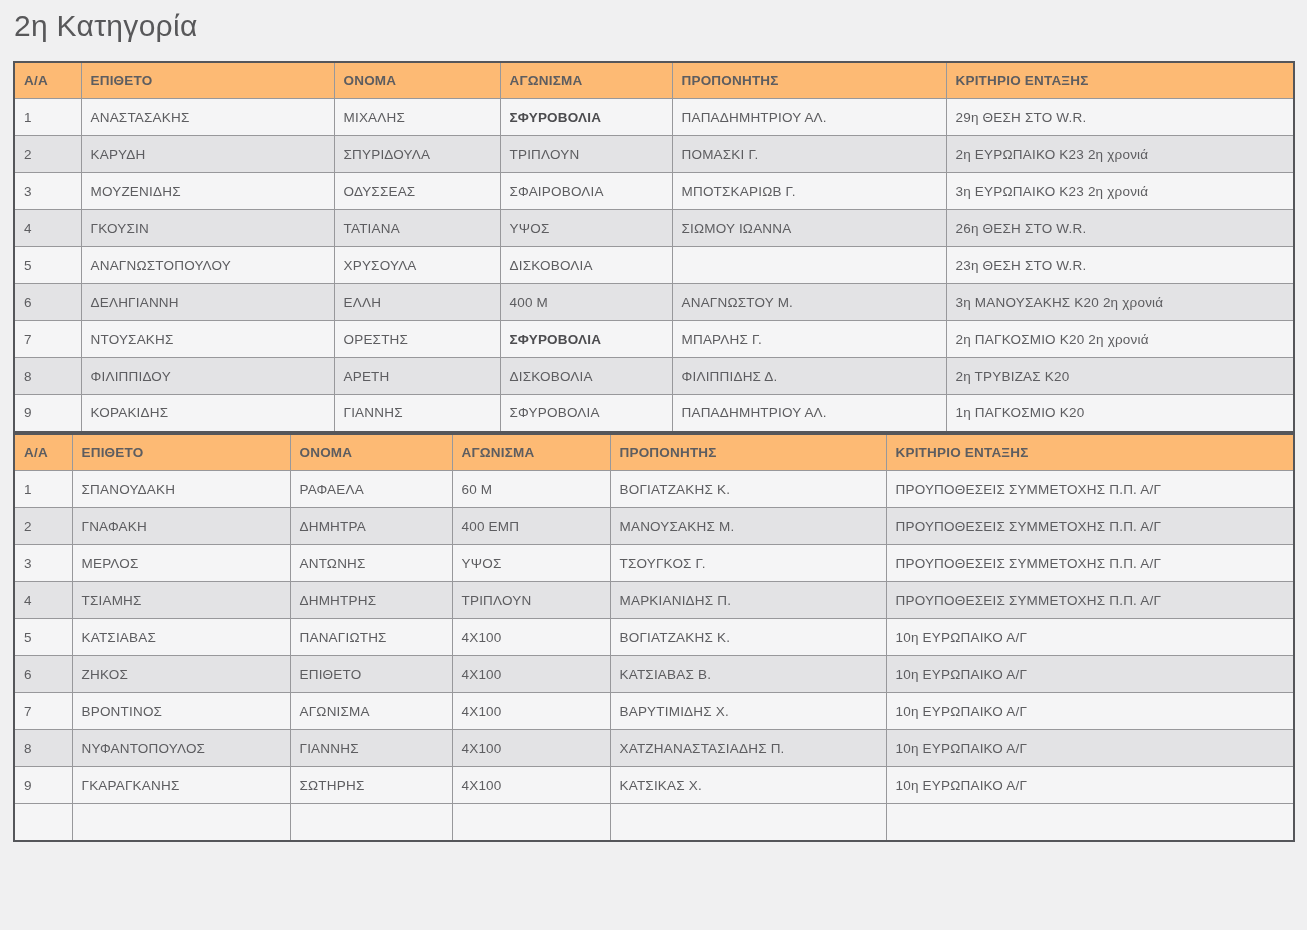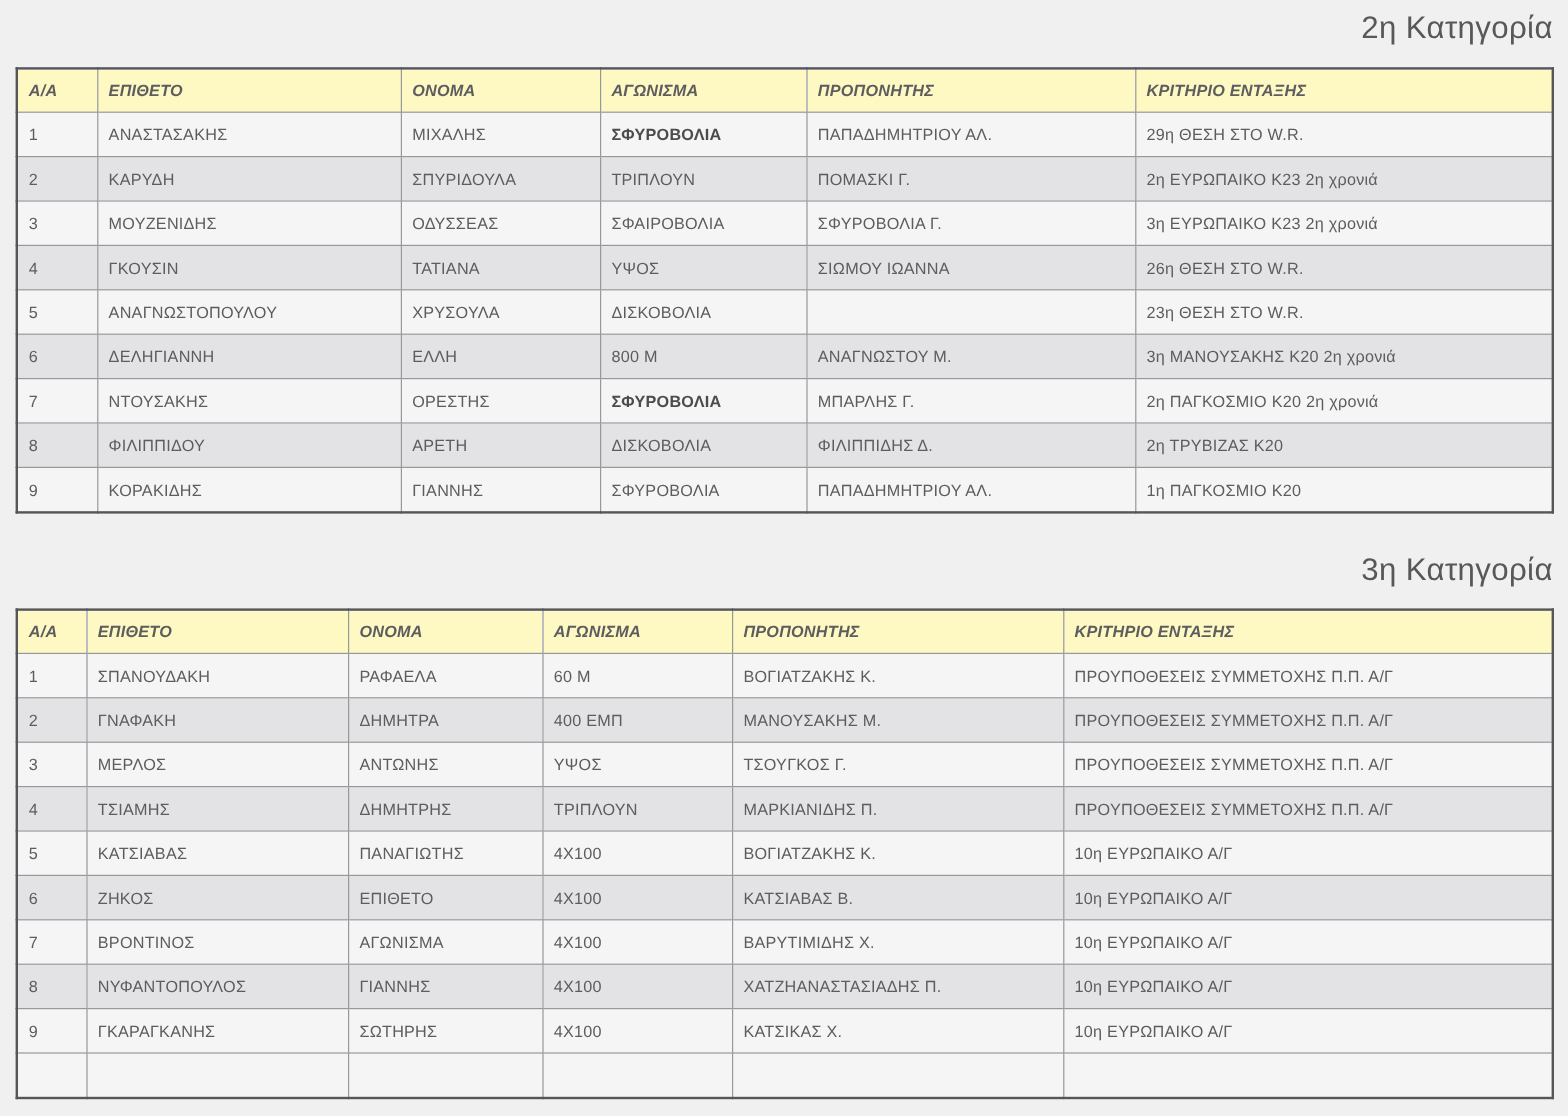--- a/index.html
+++ b/index.html
@@ -9,27 +9,26 @@
     width: 1307px;
     height: 930px;
     overflow: hidden;
     background: #f0f0f1;
     font-family: "Liberation Sans", "DejaVu Sans", sans-serif;
   }
   .content {
     padding: 0 13px;
   }
   .section-title {
-    font-size: 26px;
+    font-size: 30px;
     font-weight: 400;
     color: #58585a;
     letter-spacing: 0.3px;
     margin: 32px 0 17px 1px;
     line-height: 1.15;
-    text-align: right;
   }
   .section:first-of-type .section-title {
     margin-top: 9px;
   }
   table.athletes-table {
     border-collapse: collapse;
     table-layout: fixed;
     width: 1280px;
     border: 2px solid #55565a;
     background: #f5f5f6;
@@ -41,23 +40,22 @@
     padding: 0 8px 0 9px;
     font-size: 13.5px;
     letter-spacing: 0.2px;
     color: #5d5d60;
     text-align: left;
     vertical-align: middle;
     white-space: nowrap;
     overflow: hidden;
   }
   .athletes-table thead th {
-    background: #fef9c3;
+    background: #fdba74;
     font-weight: 700;
-    font-style: italic;
   }
   .athletes-table tbody tr:nth-child(odd) td { background: #f5f5f6; }
   .athletes-table tbody tr:nth-child(even) td { background: #e3e3e5; }
   .athletes-table td.bold {
     font-weight: 700;
     color: #4c4c4f;
   }
   
   .athletes-table tbody.filler td { background: #f5f5f6; }
 </style>
@@ -102,21 +100,21 @@
             <td>ΣΠΥΡΙΔΟΥΛΑ</td>
             <td>ΤΡΙΠΛΟΥΝ</td>
             <td>ΠΟΜΑΣΚΙ Γ.</td>
             <td>2η ΕΥΡΩΠΑΙΚΟ Κ23 2η χρονιά</td>
           </tr>
           <tr>
             <td>3</td>
             <td>ΜΟΥΖΕΝΙΔΗΣ</td>
             <td>ΟΔΥΣΣΕΑΣ</td>
             <td>ΣΦΑΙΡΟΒΟΛΙΑ</td>
-            <td>ΣΦΥΡΟΒΟΛΙΑ Γ.</td>
+            <td>ΜΠΟΤΣΚΑΡΙΩΒ Γ.</td>
             <td>3η ΕΥΡΩΠΑΙΚΟ Κ23 2η χρονιά</td>
           </tr>
           <tr>
             <td>4</td>
             <td>ΓΚΟΥΣΙΝ</td>
             <td>ΤΑΤΙΑΝΑ</td>
             <td>ΥΨΟΣ</td>
             <td>ΣΙΩΜΟΥ ΙΩΑΝΝΑ</td>
             <td>26η ΘΕΣΗ ΣΤΟ W.R.</td>
           </tr>
@@ -125,21 +123,21 @@
             <td>ΑΝΑΓΝΩΣΤΟΠΟΥΛΟΥ</td>
             <td>ΧΡΥΣΟΥΛΑ</td>
             <td>ΔΙΣΚΟΒΟΛΙΑ</td>
             <td></td>
             <td>23η ΘΕΣΗ ΣΤΟ W.R.</td>
           </tr>
           <tr>
             <td>6</td>
             <td>ΔΕΛΗΓΙΑΝΝΗ</td>
             <td>ΕΛΛΗ</td>
-            <td>800 Μ</td>
+            <td>400 Μ</td>
             <td>ΑΝΑΓΝΩΣΤΟΥ Μ.</td>
             <td>3η ΜΑΝΟΥΣΑΚΗΣ Κ20 2η χρονιά</td>
           </tr>
           <tr>
             <td>7</td>
             <td>ΝΤΟΥΣΑΚΗΣ</td>
             <td>ΟΡΕΣΤΗΣ</td>
             <td class="bold">ΣΦΥΡΟΒΟΛΙΑ</td>
             <td>ΜΠΑΡΛΗΣ Γ.</td>
             <td>2η ΠΑΓΚΟΣΜΙΟ Κ20 2η χρονιά</td>
@@ -158,21 +156,20 @@
             <td>ΓΙΑΝΝΗΣ</td>
             <td>ΣΦΥΡΟΒΟΛΙΑ</td>
             <td>ΠΑΠΑΔΗΜΗΤΡΙΟΥ ΑΛ.</td>
             <td>1η ΠΑΓΚΟΣΜΙΟ Κ20</td>
           </tr>
         </tbody>
     </table>
   </section>
 
   <section class="section">
-    <h2 class="section-title">3η Κατηγορία</h2>
     <table class="athletes-table">
       <colgroup>
           <col style="width: 58px;">
           <col style="width: 218px;">
           <col style="width: 162px;">
           <col style="width: 158px;">
           <col style="width: 276px;">
           <col style="width: 408px;">
         </colgroup>
       <thead>

